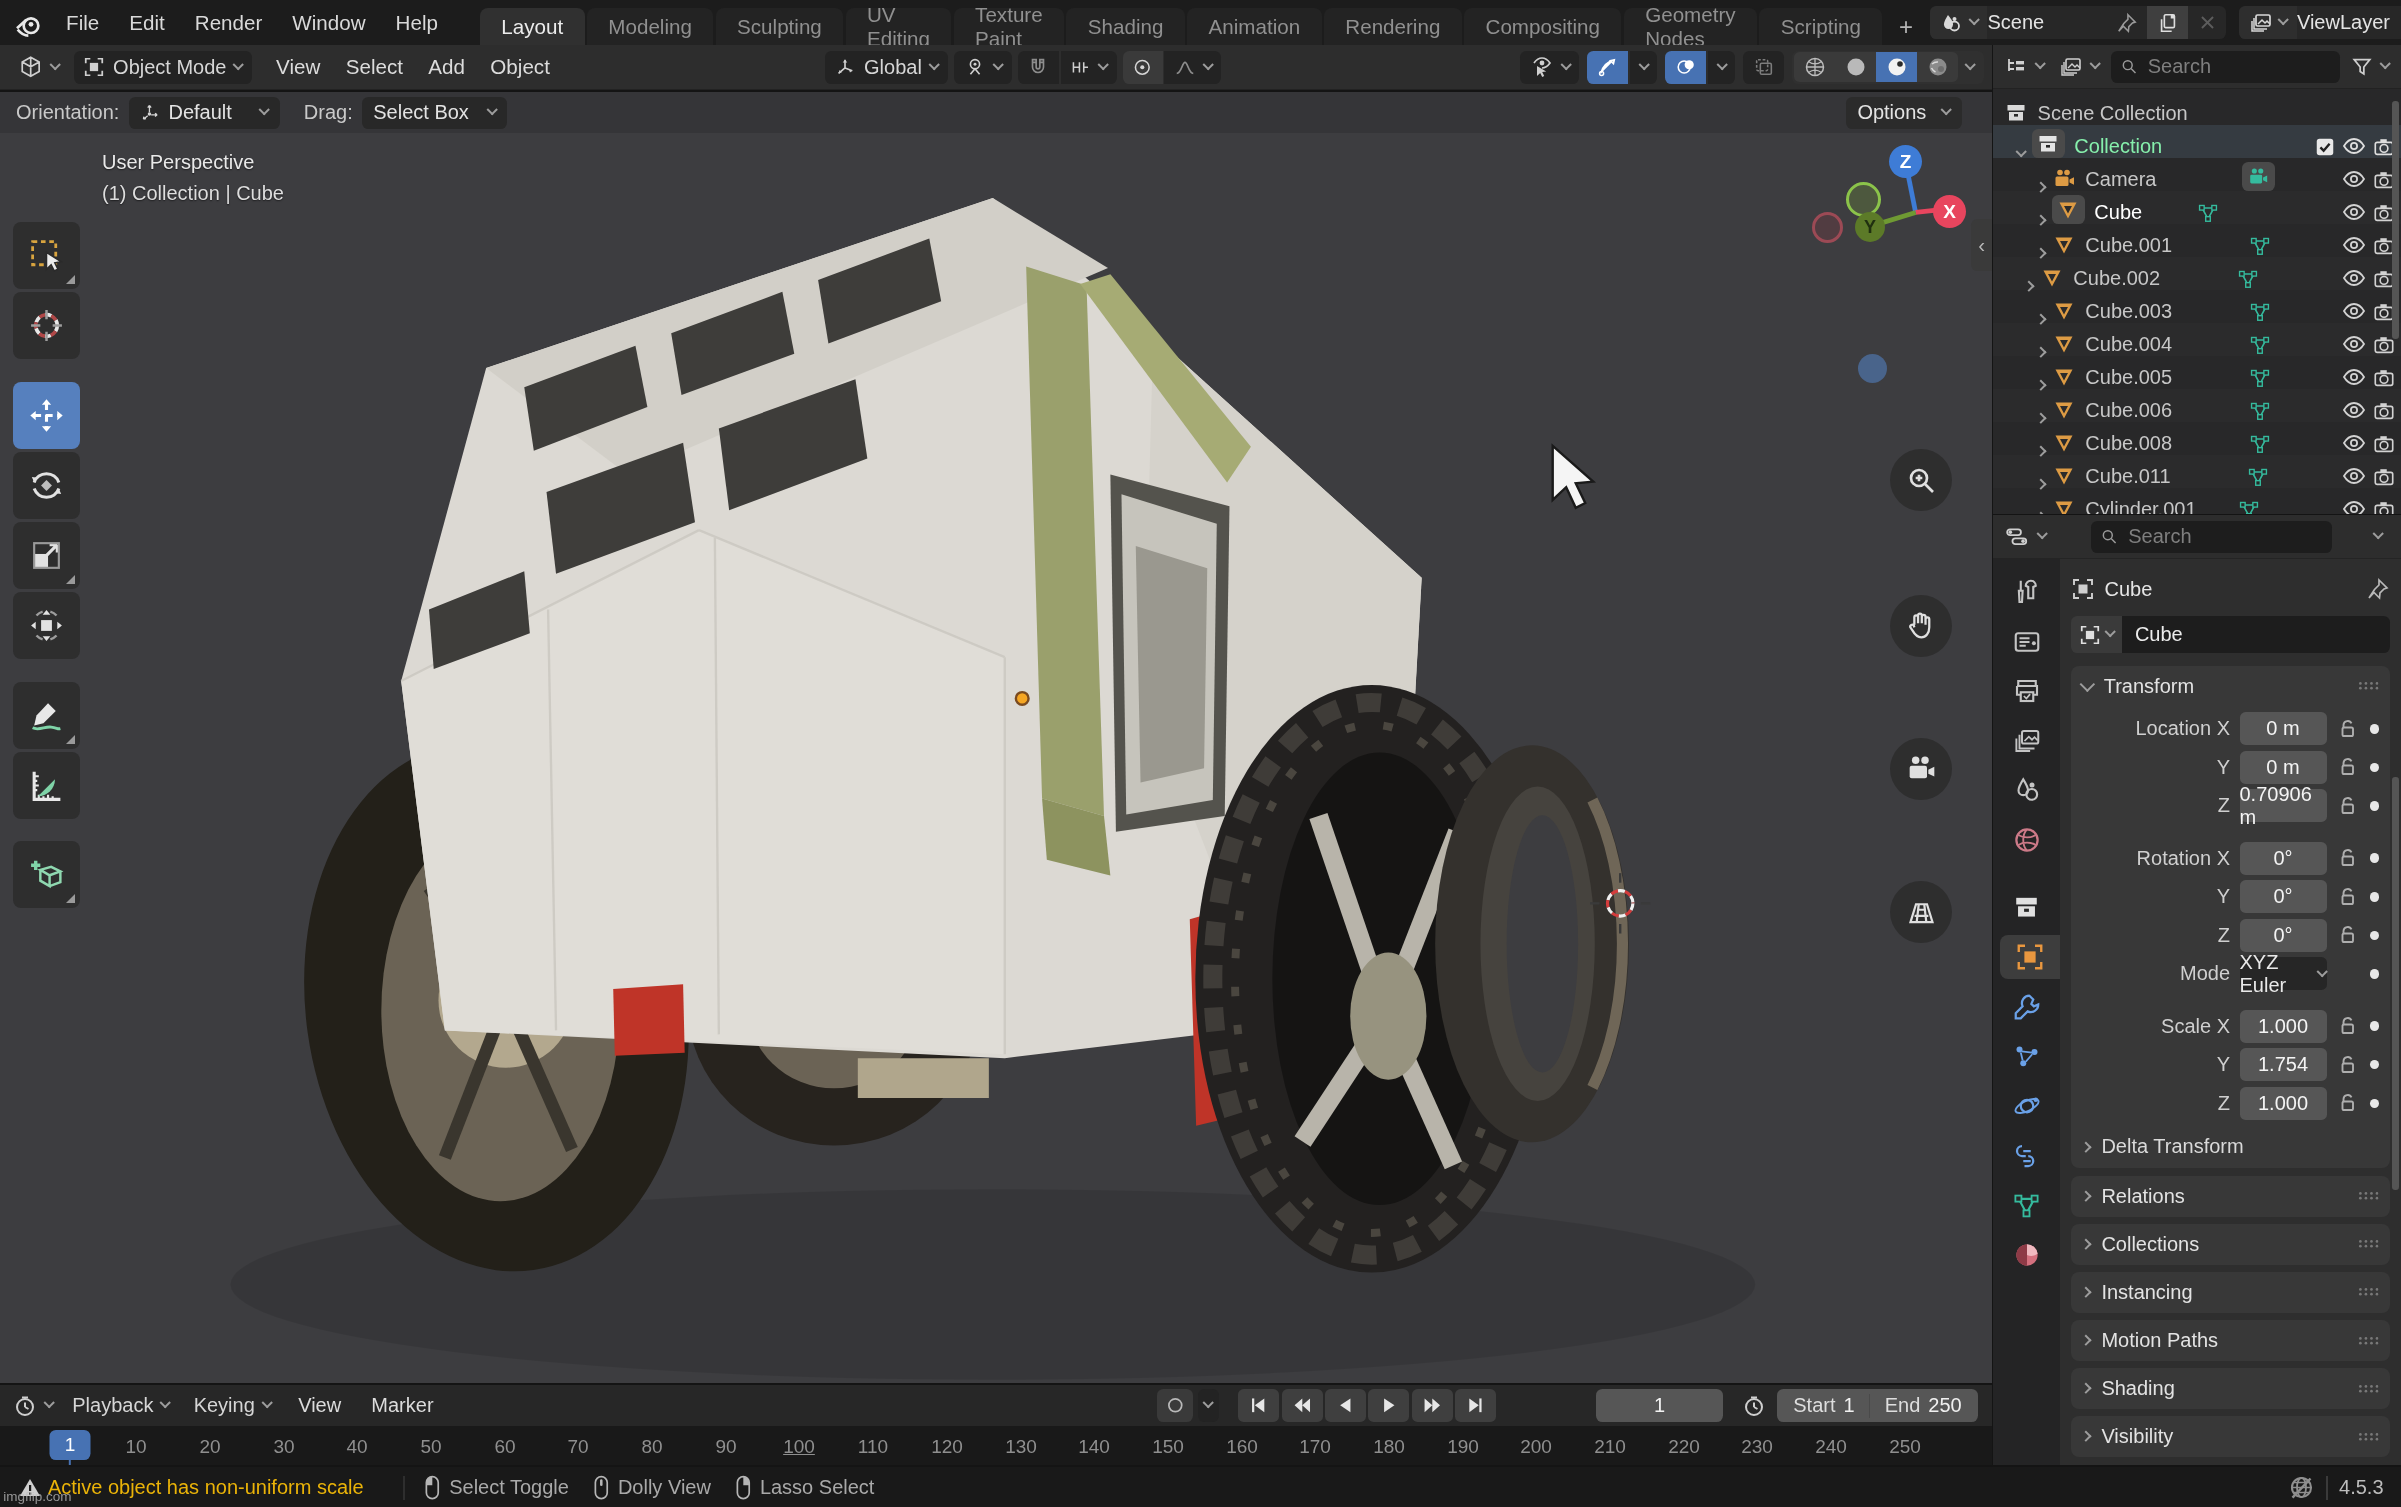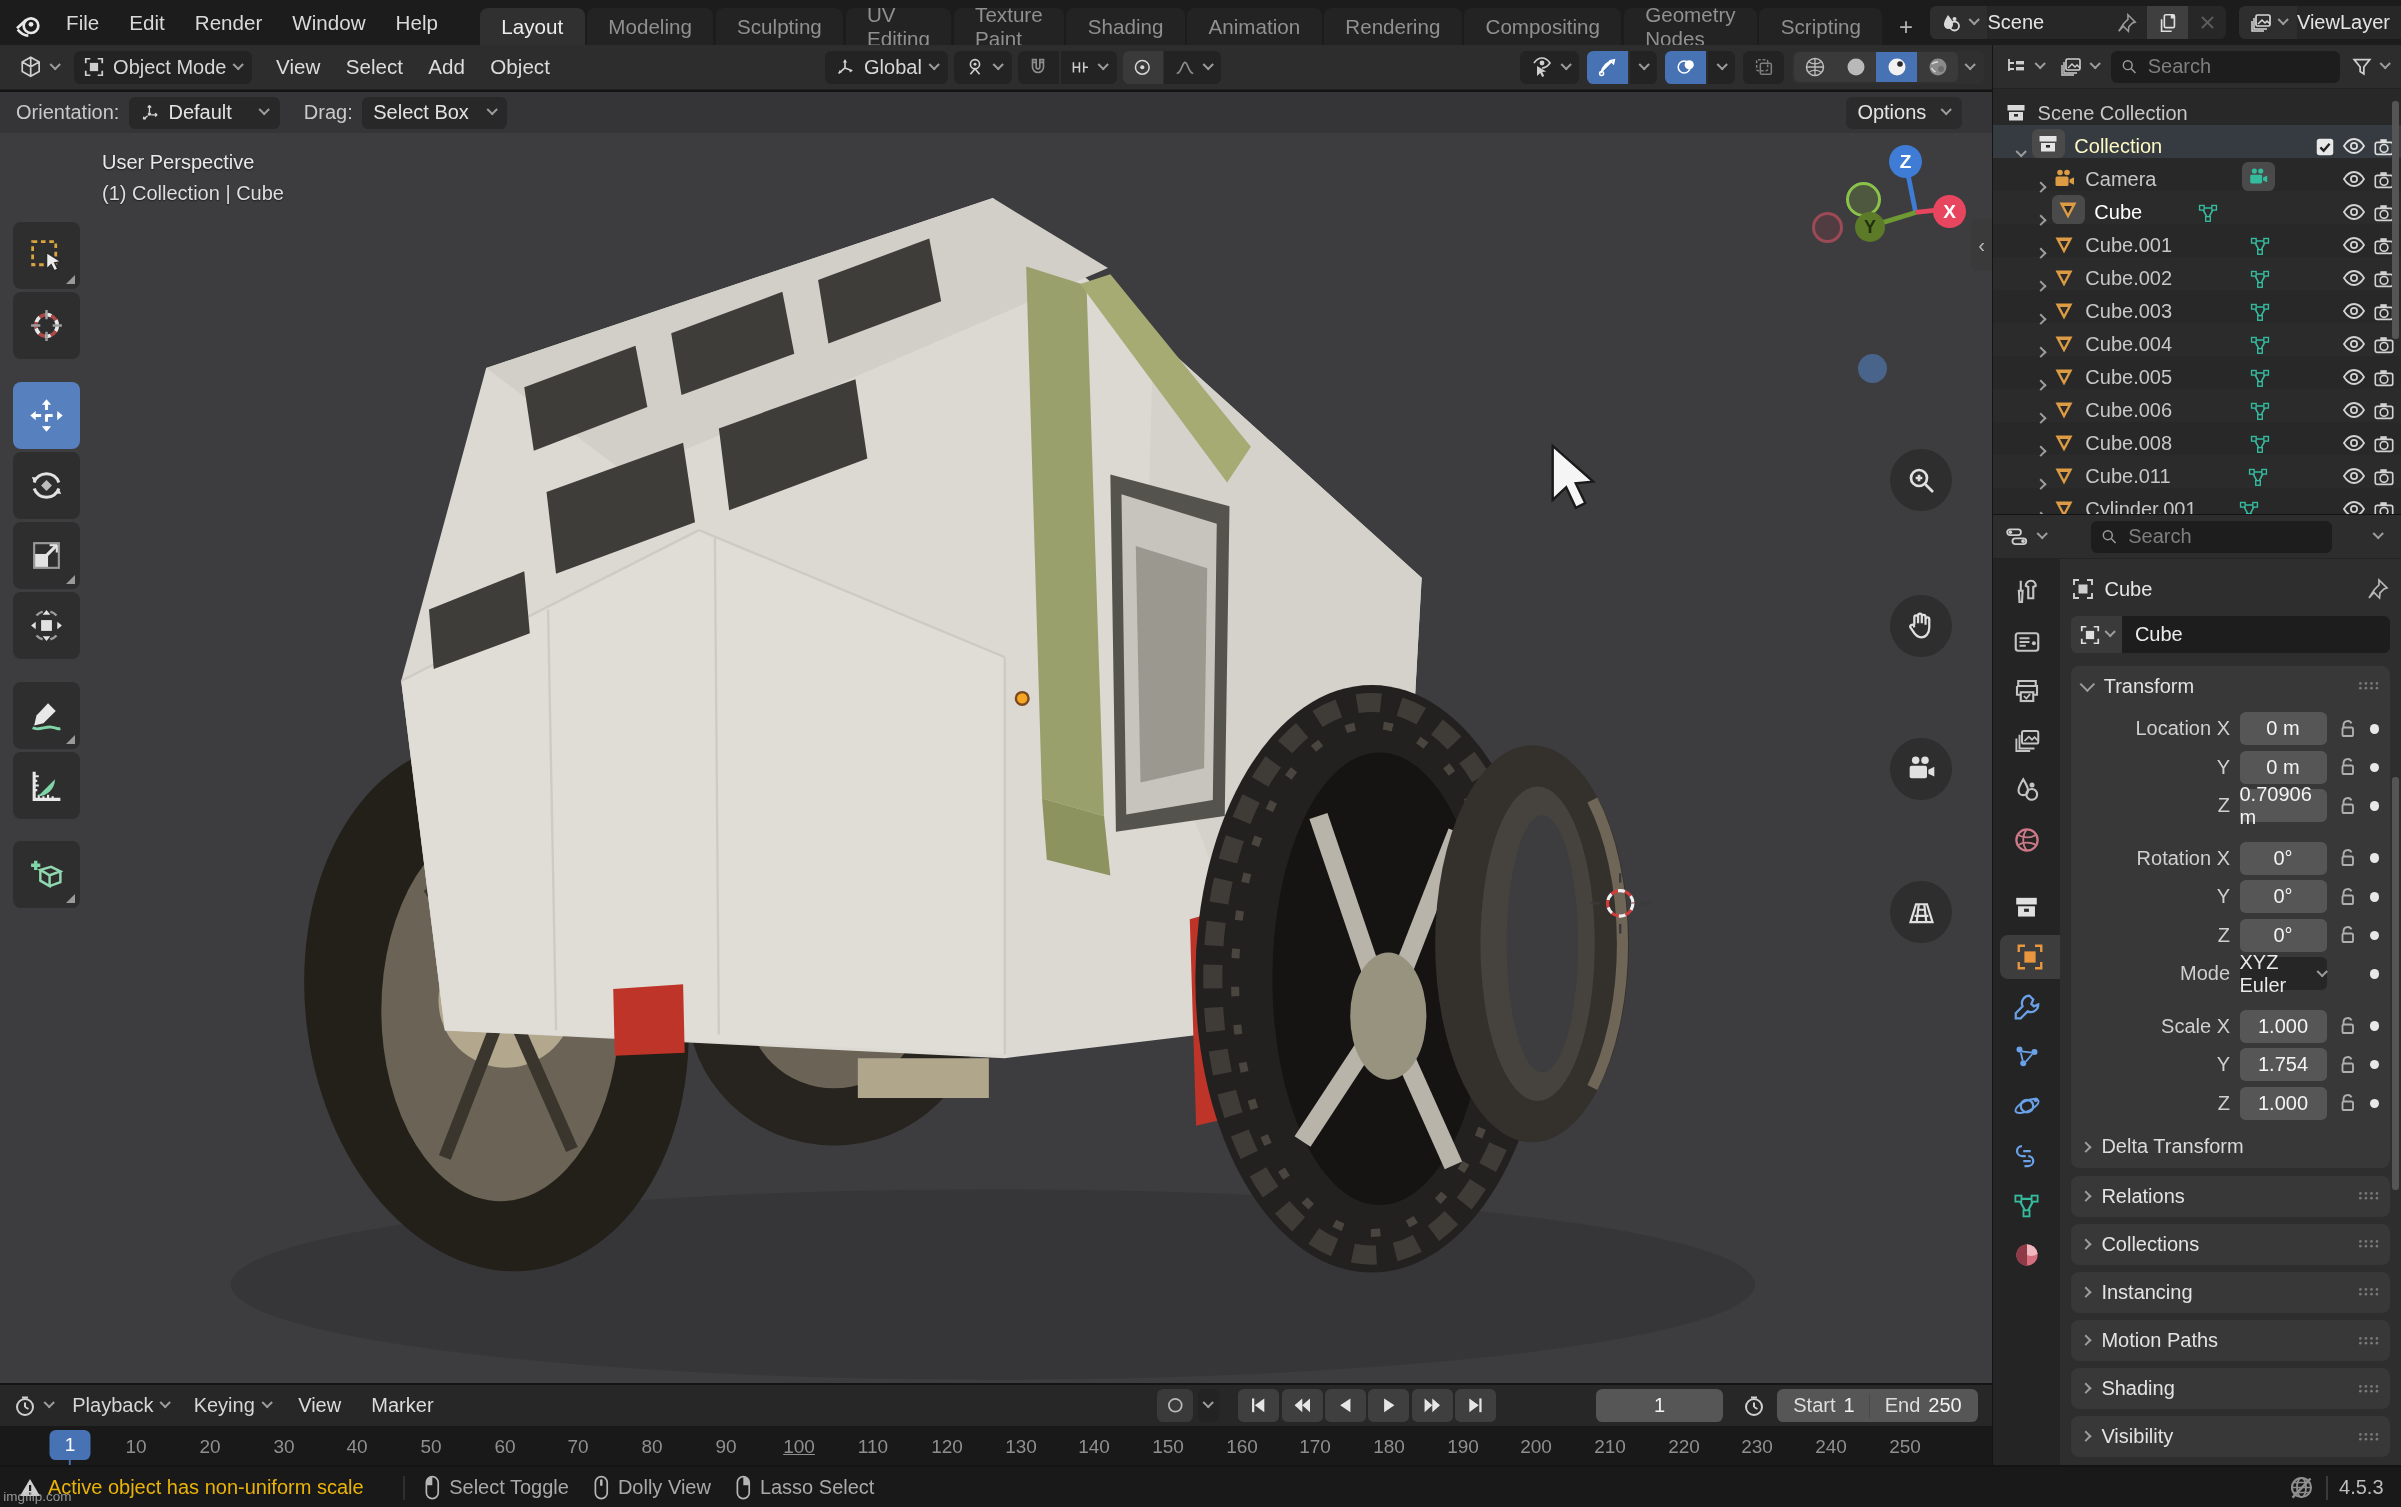--- a/index.html
+++ b/index.html
@@ -701,21 +701,21 @@
           </svg>
         <span class="nm">Scene Collection</span>
       </div>
       <div class="orow coll-row" style="padding-left:24px">
         <span class="car small down"></span>
         <span class="objpill sel">
             <svg width="24" height="24" viewBox="0 0 24 24" color="#e4e4e4">
               <use href="#sy-box"></use>
             </svg>
           </span>
-        <span class="nm" style="color:#fef9c3">Collection</span>
+        <span class="nm" style="color:#86efac">Collection</span>
         <span class="ospace"></span>
         <svg width="22" height="22" viewBox="0 0 24 24" color="#e4e4e4">
             <use href="#sy-check"></use>
           </svg>
         <svg width="24" height="24" viewBox="0 0 24 24" color="#dedede">
             <use href="#sy-eye"></use>
           </svg>
         <svg width="22" height="22" viewBox="0 0 24 24" color="#dedede">
             <use href="#sy-cam"></use>
           </svg>
@@ -771,21 +771,21 @@
             <use href="#sy-mesh"></use>
           </svg>
         <span class="ospace"></span>
         <svg width="24" height="24" viewBox="0 0 24 24" color="#d2d2d2">
             <use href="#sy-eye"></use>
           </svg>
         <svg width="22" height="22" viewBox="0 0 24 24" color="#d2d2d2">
             <use href="#sy-cam"></use>
           </svg>
       </div>
-      <div class="orow" style="padding-left:44px">
+      <div class="orow" style="padding-left:32px">
         <span class="car small right"></span>
         <svg width="24" height="24" viewBox="0 0 24 24" color="#dd9b44">
             <use href="#sy-meshobj"></use>
           </svg>
         <span class="nm">Cube.002</span>
         <svg width="22" height="22" viewBox="0 0 24 24" color="#35bb9e" style="margin-left:70px">
             <use href="#sy-mesh"></use>
           </svg>
         <span class="ospace"></span>
         <svg width="24" height="24" viewBox="0 0 24 24" color="#d2d2d2">

